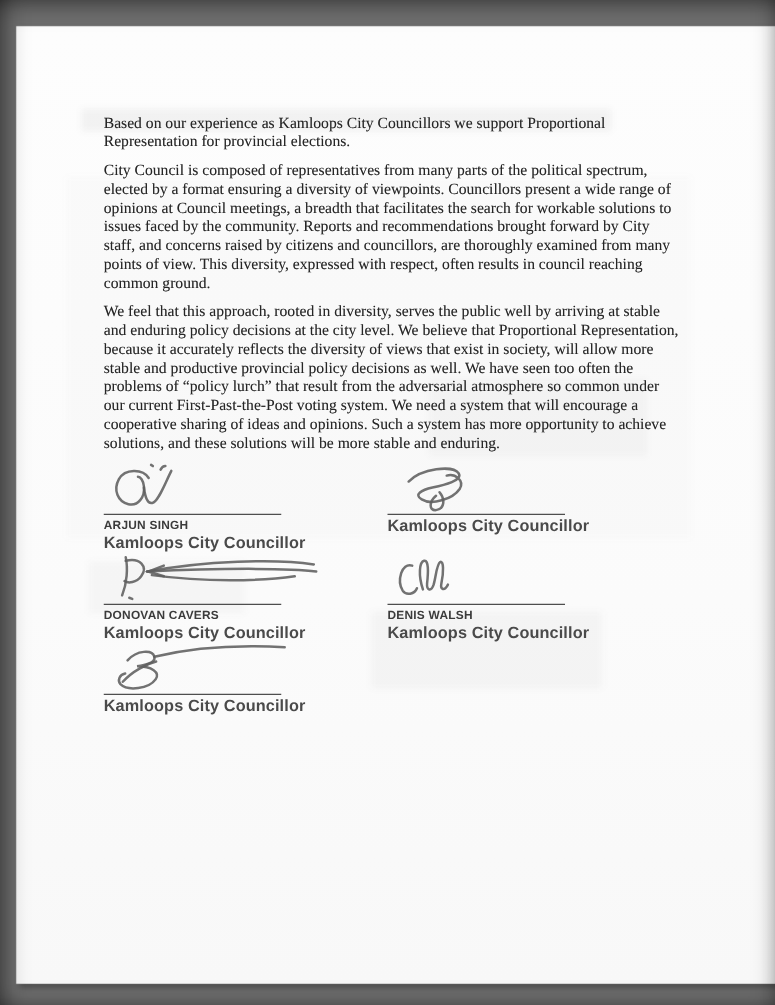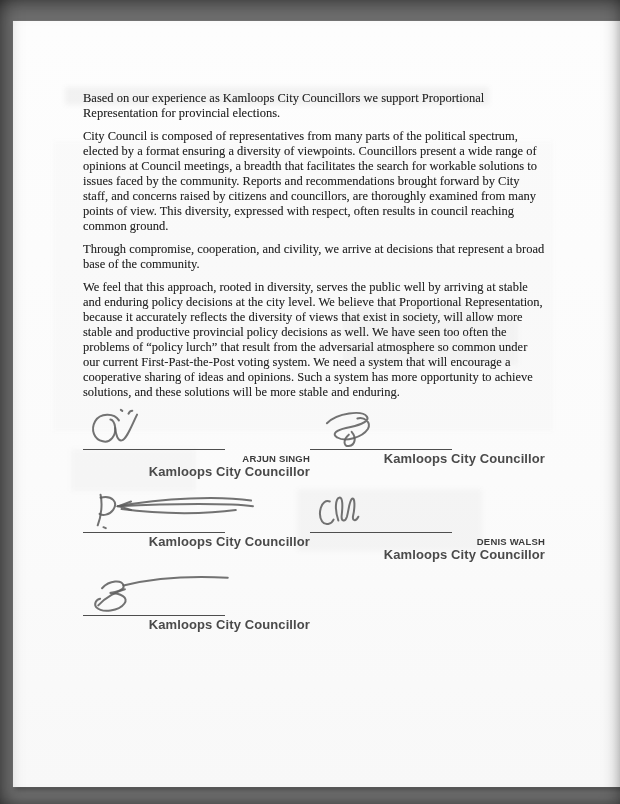--- a/index.html
+++ b/index.html
@@ -24,21 +24,21 @@
     box-shadow: 2px 3px 5px rgba(0,0,0,0.30), 0 0 1px #9e9e9e;
   }
   .content { position:absolute; left:70px; top:70px; width:462px; }
   .content p {
     font-size:12.5px; line-height:15px; color:#262626;
     margin:0 0 8px 0;
     text-shadow:0 0 0.5px rgba(40,40,40,0.35);
   }
   .sig-grid {
     display:grid; grid-template-columns:227px 235px;
-    row-gap:13px; margin-top:3px;text-align:right;
+    row-gap:2px; margin-top:3px;
   }
   .sig-art { display:block; height:40px; margin-bottom:1px; }
   .sig-art path { fill:none; stroke:#5f5f5f; stroke-width:2.1; stroke-linecap:round; opacity:0.88; }
   .sig-line { width:142px; height:0; border-top:1.6px solid #4e4e4e; margin-bottom:3px; }
   .sig-name {
     font-family:"Liberation Sans", sans-serif; font-weight:700;
     font-size:9.5px; line-height:12px; color:#3b3b3b; letter-spacing:0.2px;
   }
   .sig-title {
     font-family:"Liberation Sans", sans-serif; font-weight:700;
@@ -59,21 +59,20 @@
 
     <div class="artifact a5"></div>
     <div class="artifact a1"></div>
     <div class="artifact a2"></div>
     <div class="artifact a3"></div>
     <div class="artifact a4"></div>
 
     <div class="content">
       <p>Based on our experience as Kamloops City Councillors we support Proportional Representation for provincial elections.</p>
       <p>City Council is composed of representatives from many parts of the political spectrum, elected by a format ensuring a diversity of viewpoints. Councillors present a wide range of opinions at Council meetings, a breadth that facilitates the search for workable solutions to issues faced by the community. Reports and recommendations brought forward by City staff, and concerns raised by citizens and councillors, are thoroughly examined from many points of view. This diversity, expressed with respect, often results in council reaching common ground.</p>
-      <p>Through compromise, cooperation, and civility, we arrive at decisions that represent a broad base of the community.</p>
       <p>We feel that this approach, rooted in diversity, serves the public well by arriving at stable and enduring policy decisions at the city level. We believe that Proportional Representation, because it accurately reflects the diversity of views that exist in society, will allow more stable and productive provincial policy decisions as well. We have seen too often the problems of “policy lurch” that result from the adversarial atmosphere so common under our current First-Past-the-Post voting system. We need a system that will encourage a cooperative sharing of ideas and opinions. Such a system has more opportunity to achieve solutions, and these solutions will be more stable and enduring.</p>
 
       <div class="sig-grid">
 
         <div class="sig-block">
           <svg class="sig-art" width="150" height="40" viewBox="0 0 150 42">
             <path d="M34,13 C29,5 14,5 9,14 C4,23 8,33 17,35 C25,37 31,29 30,20 C29.4,15 27,12 25,12"></path>
             <path d="M30,21 C31,29 33,35 37,34 C42,33 47,19 53,7"></path>
             <path d="M44,6 C45,4 46.5,3 48,3"></path>
             <path d="M36,2 l1.5,1"></path>
@@ -96,20 +95,21 @@
           <svg class="sig-art" width="178" height="40" viewBox="0 0 178 42">
             <path d="M14,4 C16,13 15,26 11,36"></path>
             <path d="M14,7 C26,4 33,12 27,20 C23,25.5 16,26 13,24"></path>
             <path d="M32,16 C80,7 140,5 172,10"></path>
             <path d="M32,16 C92,13 152,13 174,16"></path>
             <path d="M36,19 C80,25 128,24 156,20"></path>
             <path d="M46,11 L33,16 L46,20"></path>
             <path d="M17,38 l2.5,1"></path>
           </svg>
           <div class="sig-line"></div>
+          <div class="sig-name">DONOVAN CAVERS</div>
           <div class="sig-title">Kamloops City Councillor</div>
         </div>
 
         <div class="sig-block">
           <svg class="sig-art" width="150" height="40" viewBox="0 0 150 42">
             <path d="M17,11 C8,8 4,24 9,32 C12,36.5 19,35 21,30"></path>
             <path d="M26,31 C22,19 23,8 27,7 C31,6 30.5,17 29.5,26 C29,32 33,33 35,27 C37,20 37.5,10 40.5,8 C43.5,6.5 43.5,17 41.5,26 C40.5,31 44,33 47,27"></path>
           </svg>
           <div class="sig-line"></div>
           <div class="sig-name">DENIS WALSH</div>

